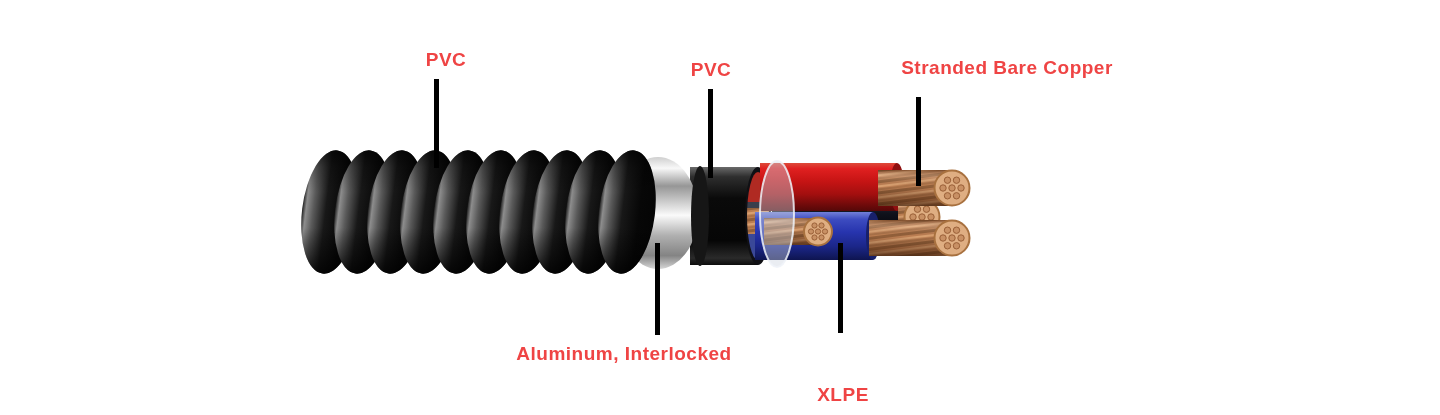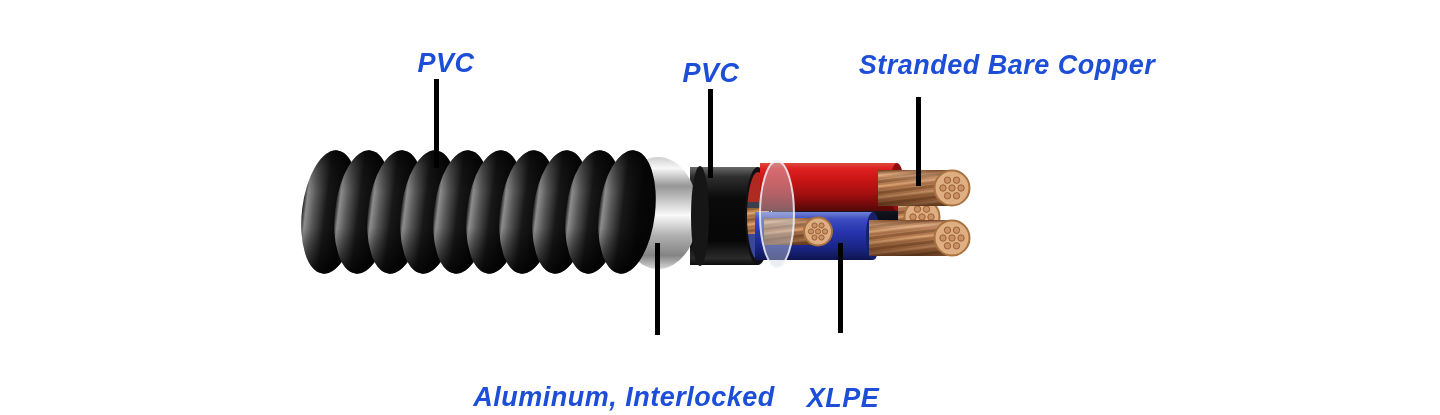--- a/index.html
+++ b/index.html
@@ -8,37 +8,36 @@
     width:1440px;height:415px;
     background:#ffffff;
     overflow:hidden;
     font-family:"Liberation Sans",sans-serif;
   }
   .cable-svg{position:absolute;left:0;top:0;}
   .lbl{
     position:absolute;
     transform:translateX(-50%);
     font-weight:bold;
-    font-size:27px;
+    font-size:19px;
     line-height:1;
-    color:#1d4ed8;
+    color:#ef4444;
     white-space:nowrap;
     letter-spacing:0.5px;
-    font-style:italic;
   }
   .ptr{
     position:absolute;
     width:5px;
     background:#000;
   }
   
   #lbl-pvc-outer{left:446px;top:50px;}
   #lbl-pvc-inner{left:711px;top:60px;}
-  #lbl-copper{left:1007px;top:52px;}
-  #lbl-aluminum{left:624px;top:344px;margin-top:40px;}
+  #lbl-copper{left:1007px;top:58px;}
+  #lbl-aluminum{left:624px;top:344px;}
   #lbl-xlpe{left:843px;top:341px;margin-top:44px;}
   #ptr-pvc-outer{left:434px;top:79px;height:89px;}
   #ptr-pvc-inner{left:708px;top:89px;height:89px;}
   #ptr-copper{left:916px;top:97px;height:89px;}
   #ptr-aluminum{left:655px;top:243px;height:92px;}
   #ptr-xlpe{left:838px;top:243px;height:90px;}
 </style>
 </head>
 <body>
 

